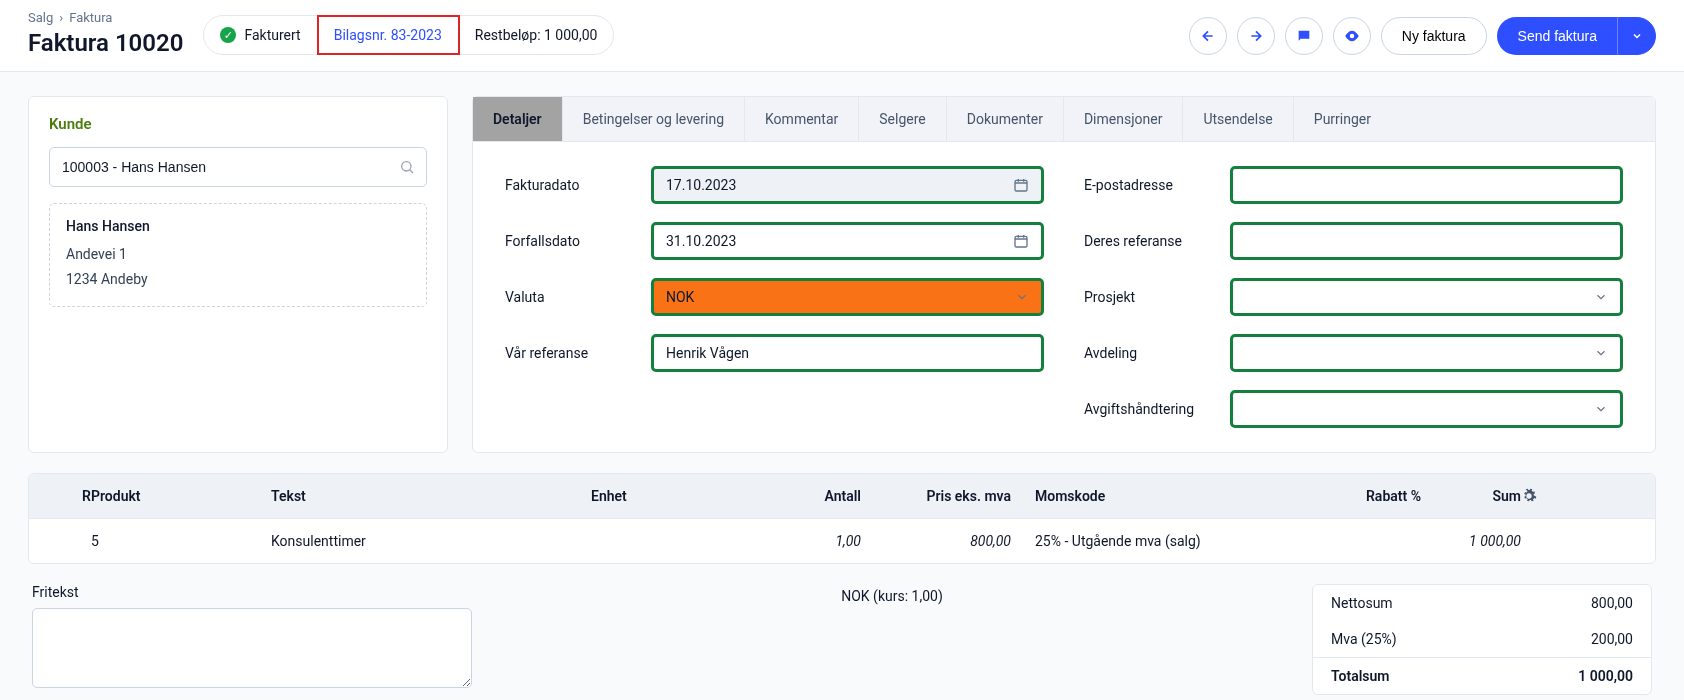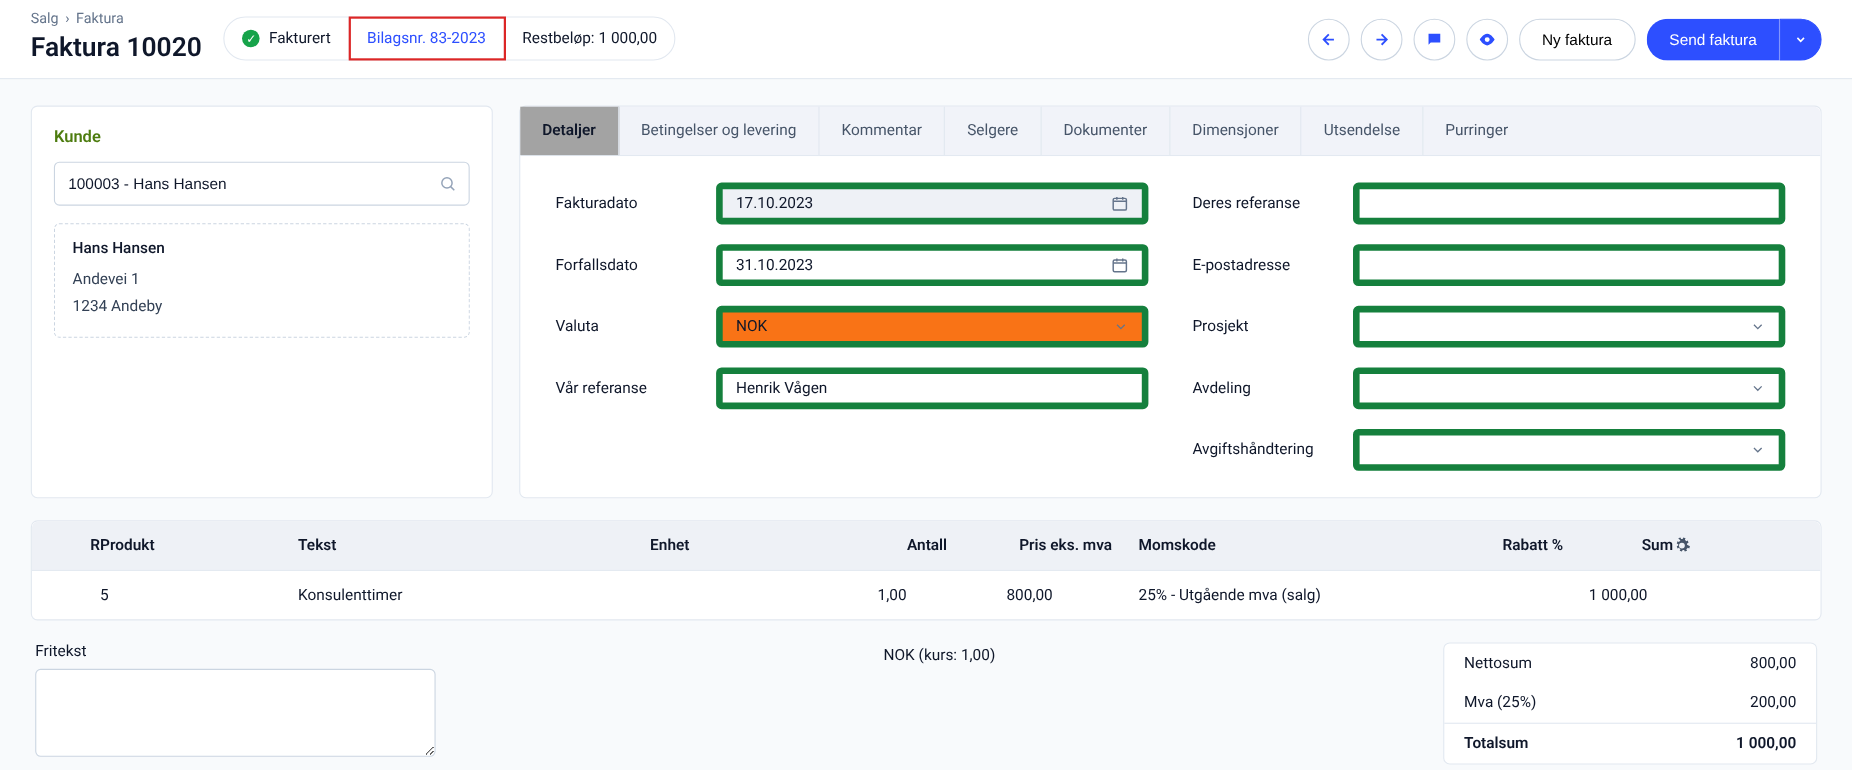--- a/index.html
+++ b/index.html
@@ -71,42 +71,42 @@
   .tab {
     padding: 14px 20px; font-size:14px; color:#475569; cursor:pointer; border-right:1px solid #e2e8f0;
   }
   .tab:last-child { border-right:none; }
   .tab.active { background:#a3a3a3; font-weight:600; color:#0f172a; }
   .details-body { padding: 24px 32px; display:flex; gap:40px; }
   .details-col { flex:1; display:flex; flex-direction:column; gap:18px;}
   .field-row { display:flex; align-items:center; gap:16px; }
   .field-row label { width:130px; color:#0f172a; font-size:14px;}
   .input, .select {
-    flex:1; height:38px; border:6px solid #15803d; border-radius:5px; padding:0 12px; font-size:14px;
+    flex:1; height:38px; border:3px solid #15803d; border-radius:5px; padding:0 12px; font-size:14px;
     background:#fff; color:#0f172a; display:flex; align-items:center; justify-content:space-between;
   }
   .input.disabled { background:#eef1f6; }
   .input .cal-icon, .select .chev-icon { color:#64748b; }
   .table-card { background:#fff; border:1px solid #e2e8f0; border-radius:6px; }
   .thead {
     display:grid;
     grid-template-columns: 50px 180px 320px 170px 100px 150px 280px 130px 100px 30px;
     align-items:center; padding: 14px 12px; background:#eef1f6; border-bottom:1px solid #e2e8f0;
     border-top-left-radius:6px; border-top-right-radius:6px;
     font-weight:600; color:#0f172a; font-size:14px;
   }
   .thead .r, .thead .ant, .thead .pris, .thead .rab, .thead .sum { text-align:right; }
   .trow {
     display:grid;
     grid-template-columns: 50px 180px 320px 170px 100px 150px 280px 130px 100px 30px;
     align-items:center; padding: 14px 12px; color:#0f172a; font-size:14px;
   }
-  .trow .r, .trow .ant, .trow .pris, .trow .rab, .trow .sum { text-align:center; }
+  .trow .r, .trow .ant, .trow .pris, .trow .rab, .trow .sum { text-align:right;font-style:italic; }
   .bottom { display:flex; justify-content:space-between; align-items:flex-start; padding: 0 4px; gap:20px;}
-  .freetext { width:364px; }
+  .freetext { width:440px; }
   .freetext label { display:block; margin-bottom:8px; color:#0f172a; font-size:14px;}
   .freetext textarea { width:100%; height:80px; border:1px solid #cbd5e1; border-radius:5px; padding:8px; resize:both; font-family:inherit;}
   .kurs { color:#0f172a; font-size:14px; padding-top:4px; flex:1; text-align:center;}
   .totals { width:340px; border:1px solid #e2e8f0; border-radius:6px; background:#fff; }
   .tot-row { display:flex; justify-content:space-between; padding:10px 18px; color:#0f172a; font-size:14px;}
   .tot-row.sep { border-top:1px solid #e2e8f0; font-weight:600;}
   svg { display:block; }
 </style>
 </head>
 <body>
@@ -242,27 +242,27 @@
           </div>
           <div class="field-row">
             <label>Vår referanse</label>
             <div class="input">
               <span>Henrik Vågen</span>
             </div>
           </div>
         </div>
         <div class="details-col">
           <div class="field-row">
-            <label>Deres referanse</label>
+            <label>E-postadresse</label>
             <div class="input">
                 <span></span>
               </div>
           </div>
           <div class="field-row">
-            <label>E-postadresse</label>
+            <label>Deres referanse</label>
             <div class="input">
                 <span></span>
               </div>
           </div>
           <div class="field-row">
             <label>Prosjekt</label>
             <div class="select input">
               <span></span>
               <span class="chev-icon">
                   <svg width="14" height="14" viewBox="0 0 24 24" fill="none" stroke="currentColor" stroke-width="2">

